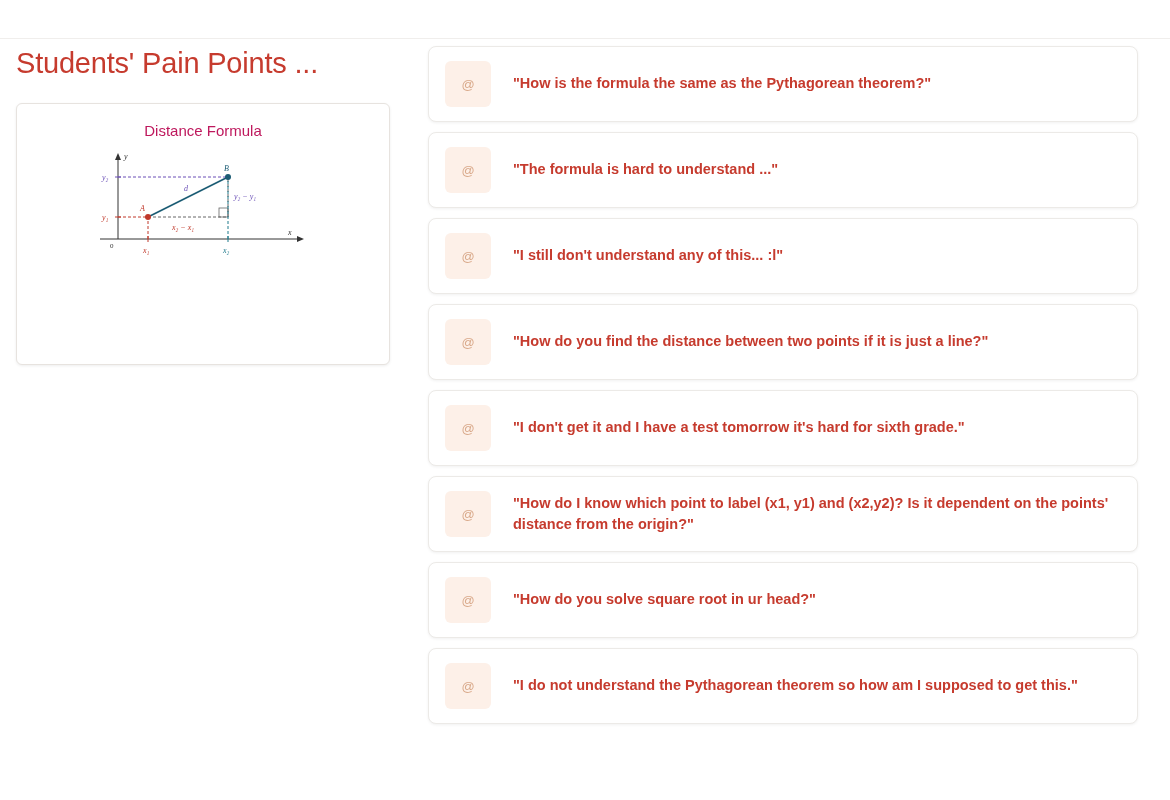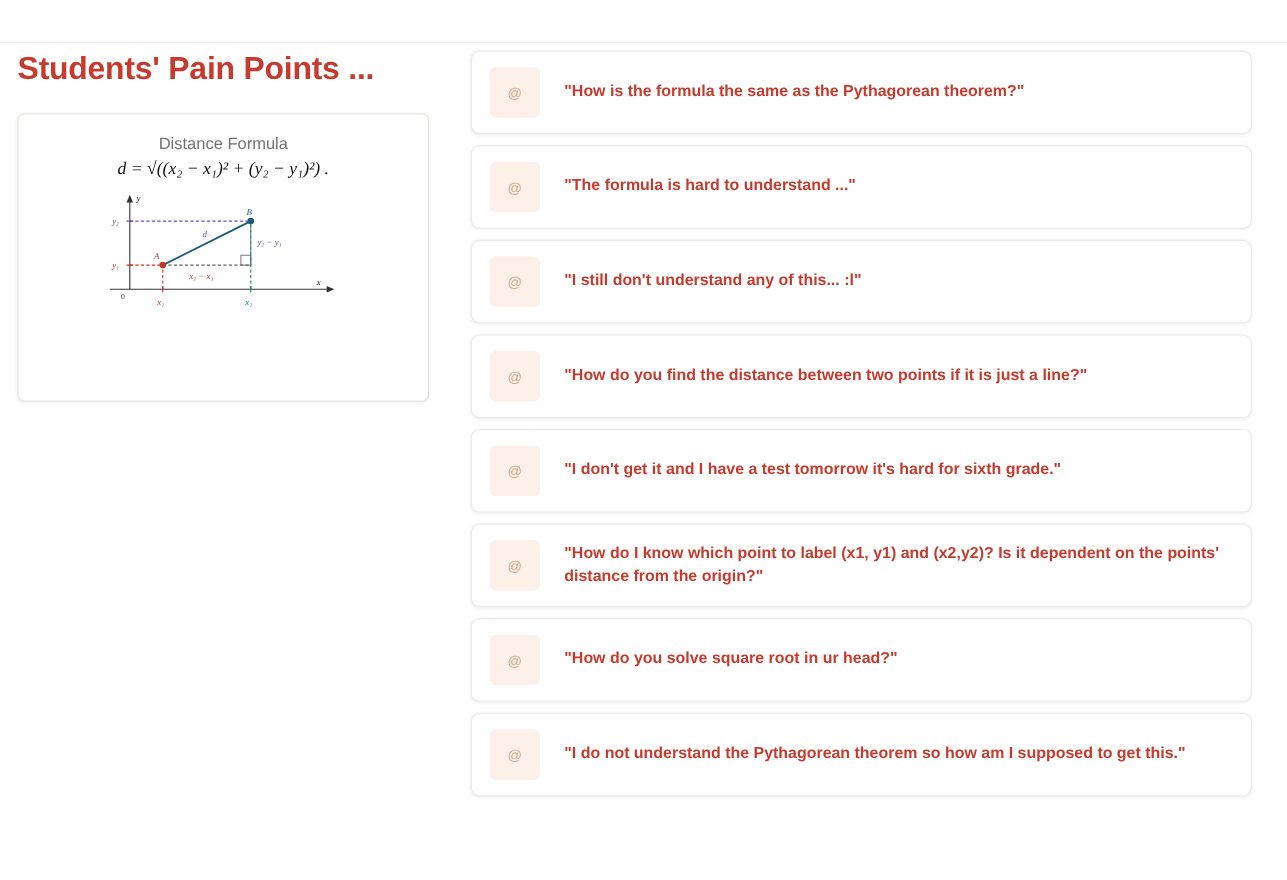--- a/index.html
+++ b/index.html
@@ -27,21 +27,21 @@
     border-bottom: 1px solid #f0eeec;
   }
   .left-col {
     position: absolute;
     left: 16px;
     top: 46px;
     width: 380px;
   }
   .page-title {
     font-size: 29px;
-    font-weight: bold;
+    font-weight: normal;
     color: #c63b2e;
     letter-spacing: -0.2px;
     margin: 0 0 22px 0;
     line-height: 1.2;
   }
   .figure-card {
     width: 372px;
     height: 260px;
     background: #ffffff;
     border: 1px solid #e7e3df;
@@ -51,21 +51,21 @@
     overflow: hidden;
   }
   .fig-inner {
     position: absolute;
     inset: 0;
     padding: 18px 20px;
   }
   .fig-title {
     text-align: center;
     font-size: 15px;
-    color: #737373;
+    color: #be185d;
     font-family: "Liberation Sans", sans-serif;
     margin-bottom: 6px;
   }
   .fig-text {
     font-size: 11.5px;
     color: #1a1a1a;
     line-height: 1.45;
     font-family: "Liberation Sans", sans-serif;
   }
   .fig-text sub { font-size: 8px; }
@@ -130,23 +130,20 @@
 
   <div class="topbar"></div>
 
   <div class="left-col">
     <h1 class="page-title">Students' Pain Points ...</h1>
 
     <div class="figure-card">
       <div class="fig-inner">
         <div class="fig-title">Distance Formula</div>
 
-        <div class="fig-formula">
-          <span>d = √((x₂ − x₁)² + (y₂ − y₁)²) .</span>
-        </div>
 
         <div class="fig-svg-wrap">
           <svg width="230" height="110" viewBox="0 0 230 110">
 
             <line x1="30" y1="10" x2="30" y2="92" stroke="#333" stroke-width="1"></line>
             <line x1="12" y1="92" x2="212" y2="92" stroke="#333" stroke-width="1"></line>
             <polygon points="30,6 27,13 33,13" fill="#333"></polygon>
             <polygon points="216,92 209,89 209,95" fill="#333"></polygon>
             <text x="36" y="12" font-size="8" fill="#333" font-family="Liberation Serif, serif" font-style="italic">y</text>
             <text x="200" y="88" font-size="8" fill="#333" font-family="Liberation Serif, serif" font-style="italic">x</text>

